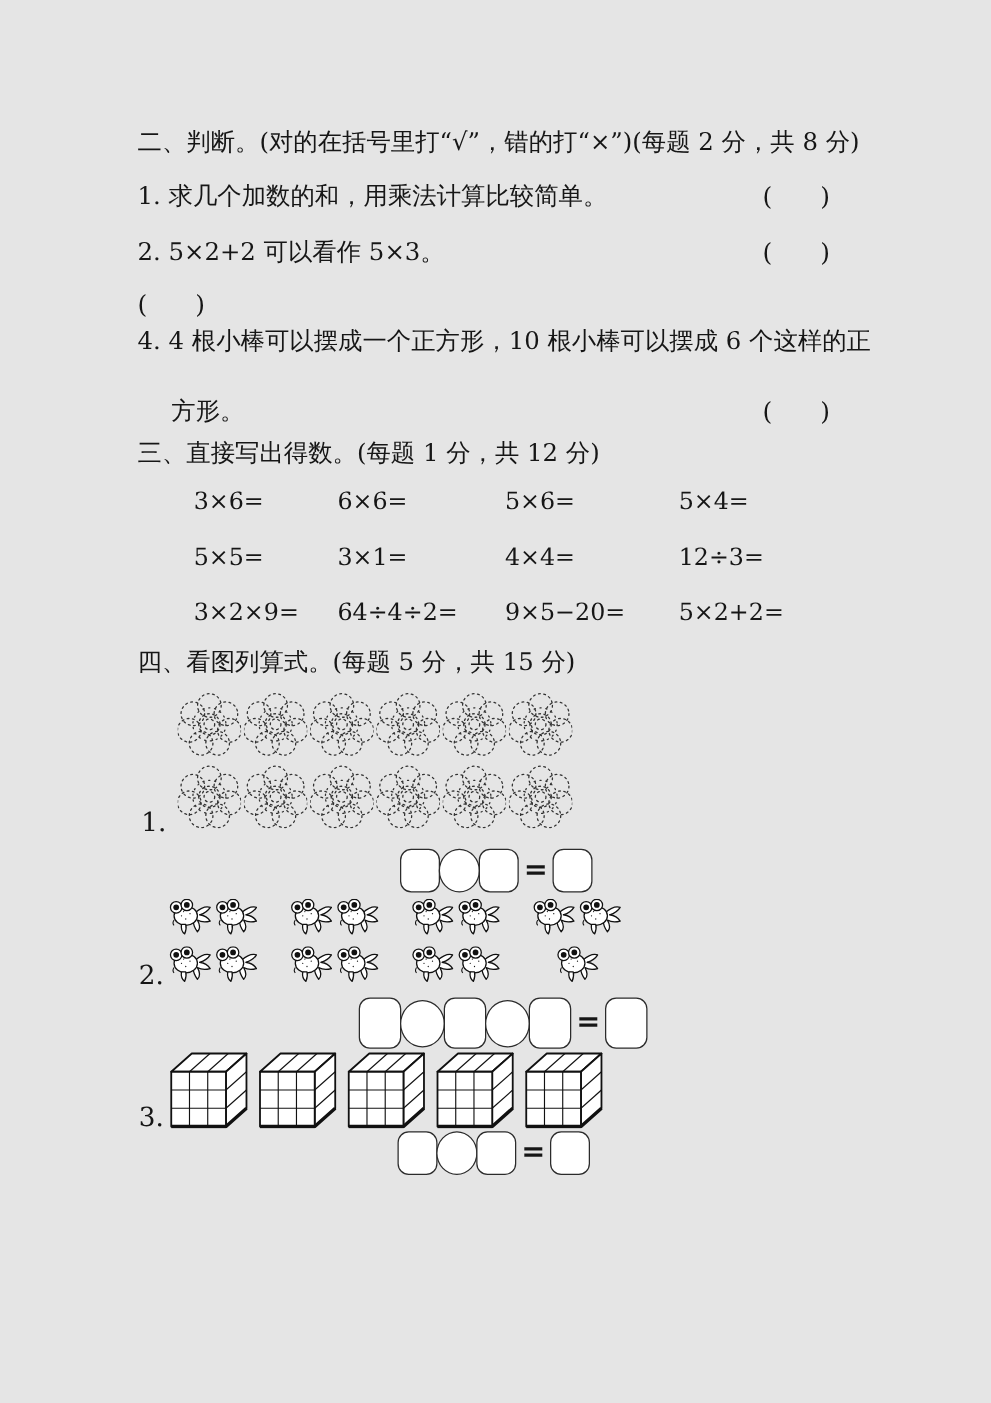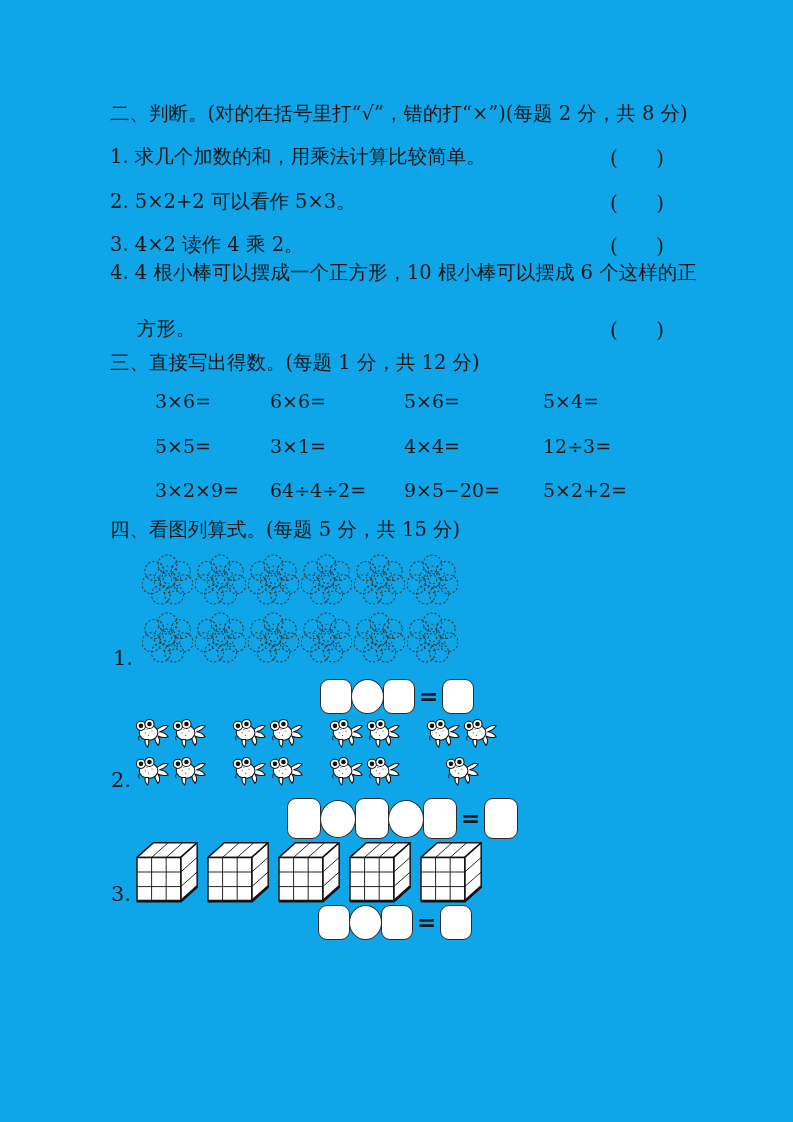--- a/index.html
+++ b/index.html
@@ -1,23 +1,23 @@
 <!DOCTYPE html>
 <html><head>
 <meta charset="utf-8">
 <style>
   html,body{margin:0;padding:0;background:#ffffff;}
   #page{
-    position:relative;width:793px;height:1122px;background:#0ea5e9;
+    position:relative;width:793px;height:1122px;background:#e5e5e5;
     font-family:"DejaVu Serif","Liberation Serif",serif;color:#161616;
     overflow:hidden;
   }
   .sec-title{position:absolute;left:110px;font-size:19.5px;white-space:nowrap;}
   .line{position:absolute;left:110px;width:554px;display:flex;justify-content:space-between;
-        font-size:19.5px;white-space:nowrap;align-items:flex-end;}
+        font-size:19.5px;white-space:nowrap;align-items:center;}
   .paren{display:inline-flex;width:54px;justify-content:space-between;font-size:20px;}
   #calc-grid{position:absolute;left:155px;top:390px;display:grid;
              grid-template-columns:115px 134px 139px 130px;grid-auto-rows:44.5px;
              font-size:19px;align-items:start;}
   .qnum{position:absolute;font-size:21px;}
   
   #q1-flowers{position:absolute;left:142px;top:554px;display:flex;flex-direction:column;gap:7px;}
   .flower-row{display:flex;gap:2px;}
   .flower-svg{width:51px;height:51px;}
   #q2-fish{position:absolute;left:135px;top:719px;display:flex;flex-direction:column;gap:9px;}
@@ -106,21 +106,20 @@
     </span>
   </div>
   <div class="line" style="top:188px">
     <span>2. 5×2+2 可以看作 5×3。</span>
     <span class="paren">
       <span>(</span>
       <span>)</span>
     </span>
   </div>
   <div class="line" style="top:231px">
-    <span>3. 4×2 读作 4 乘 2。</span>
     <span class="paren">
       <span>(</span>
       <span>)</span>
     </span>
   </div>
   <div class="line" style="top:259px">
     <span>4. 4 根小棒可以摆成一个正方形，10 根小棒可以摆成 6 个这样的正</span>
   </div>
   <div class="line" style="top:315px;left:137px;width:527px">
     <span>方形。</span>

